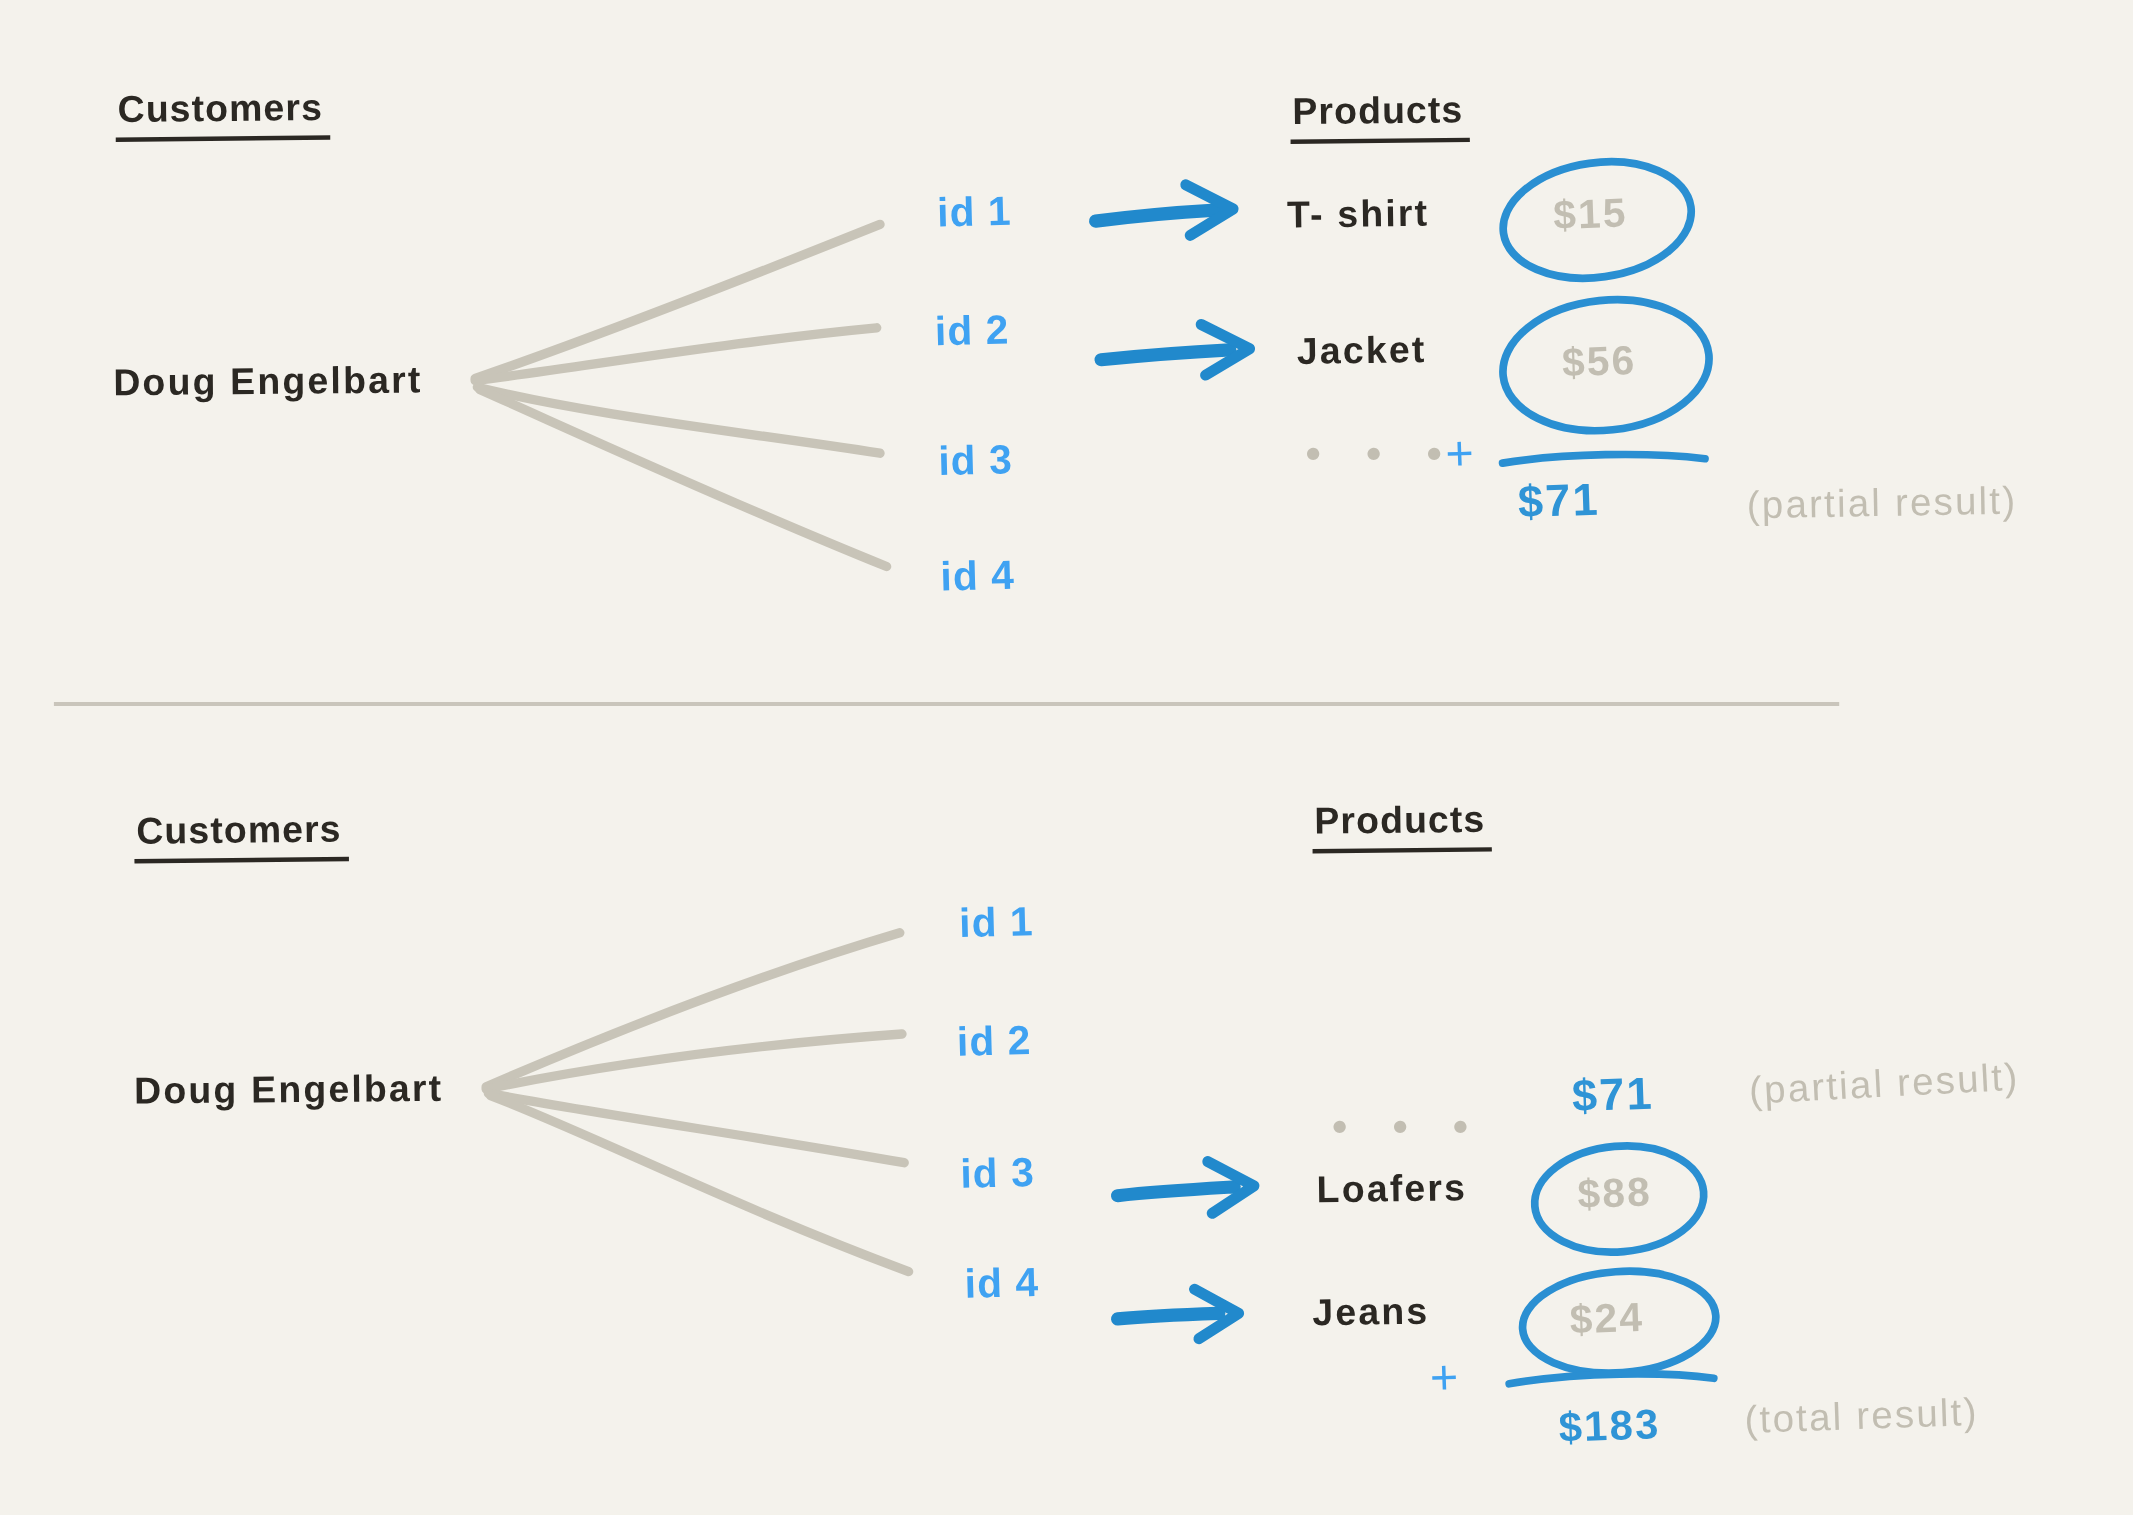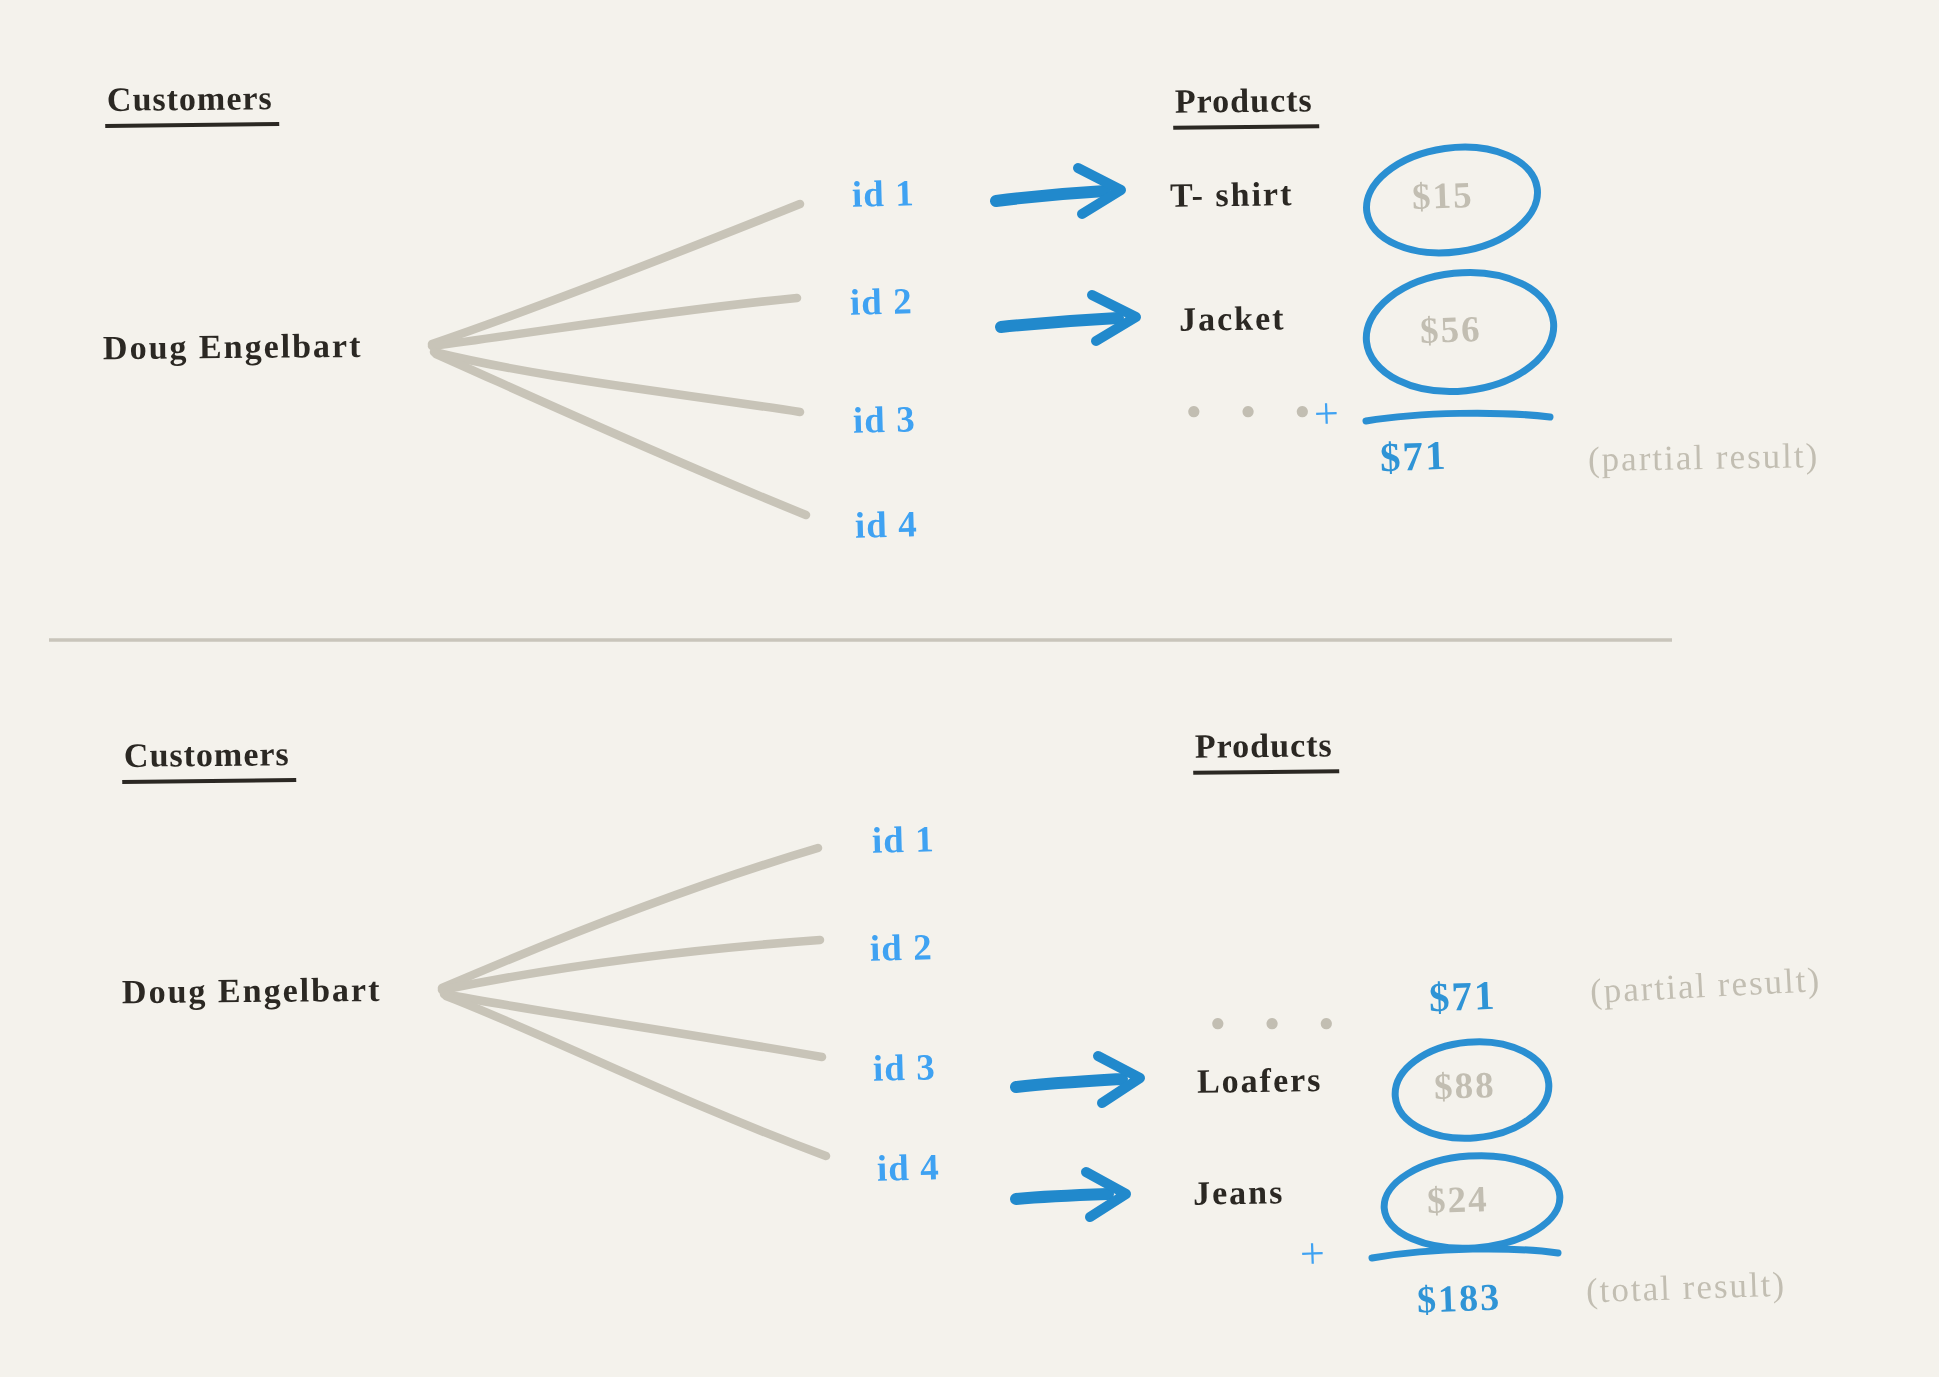--- a/index.html
+++ b/index.html
@@ -2,21 +2,21 @@
 <html><head>
 <meta charset="utf-8">
 <style>
   html, body { margin: 0; padding: 0; background: #f4f2ec; }
   .canvas {
     position: relative;
     width: 1939px;
     height: 1377px;
     background: #f4f2ec;
     overflow: hidden;
-    font-family: Liberation Serif, serif;
+    font-family: Liberation Sans, sans-serif;
   }
   .abs { position: absolute; white-space: nowrap; }
   .strokes { position: absolute; left: 0; top: 0; }
 
   .heading {
     font-size: 34px;
     font-weight: 700;
     color: #2b2823;
     border-bottom: 4px solid #2b2823;
     padding: 0 6px 5px 2px;

